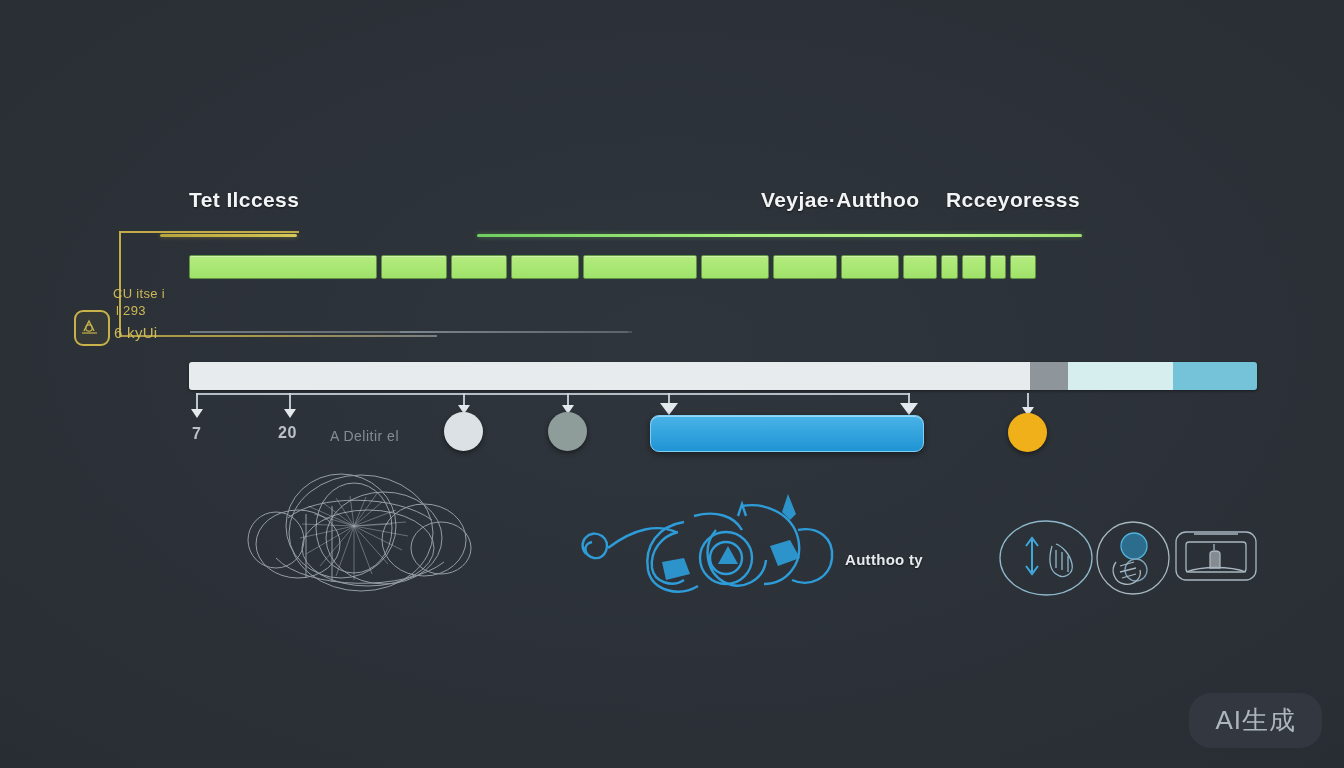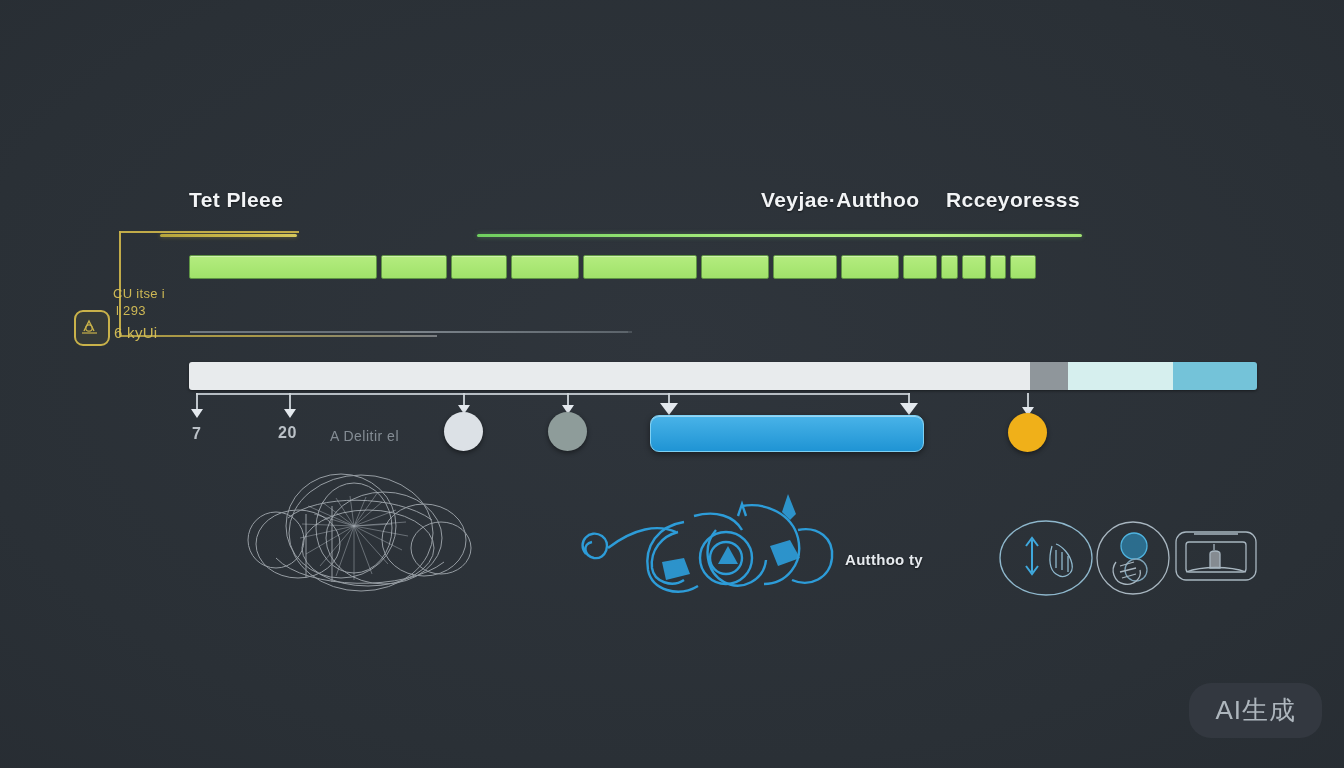--- a/index.html
+++ b/index.html
@@ -79,31 +79,31 @@
   .ytext{position:absolute;color:#d6bf57;font-size:13px;white-space:nowrap;
     letter-spacing:.3px;opacity:.95;text-align:center;}
 
   
   .art{position:absolute;}
   .authority{position:absolute;left:845px;top:551px;color:#e6eaee;font-size:15px;
     font-weight:700;letter-spacing:.3px;white-space:nowrap;
     text-shadow:0 1px 2px rgba(0,0,0,.6);}
 
   
-  #wm{position:absolute;right:22px;bottom:30px;
+  #wm{position:absolute;right:22px;bottom:20px;
     background:rgba(52,58,65,.92);border-radius:22px;padding:10px 26px;
     color:#aeb6bd;font-size:26px;letter-spacing:1px;
     font-family:"Liberation Sans","DejaVu Sans",sans-serif;}
 </style>
 </head>
 <body>
 
 <div id="stage">
 
-  <div class="hdr" style="left:189px;top:188px">Tet Pleee</div>
+  <div class="hdr" style="left:189px;top:188px">Tet Ilccess</div>
   <div class="hdr" style="left:761px;top:188px">Veyjae·Autthoo</div>
   <div class="hdr" style="left:946px;top:188px">Rcceyoresss</div>
 
   <div class="rule olive" style="left:160px;top:234px;width:137px"></div>
   <div class="rule green" style="left:477px;top:234px;width:605px"></div>
 
   <div id="segbar" style="left: 189px; top: 255px; height: 22px;">
       <div class="seg" style="width: 186px;"></div>
       <div class="seg" style="width: 64px;"></div>
       <div class="seg" style="width: 54px;"></div>

